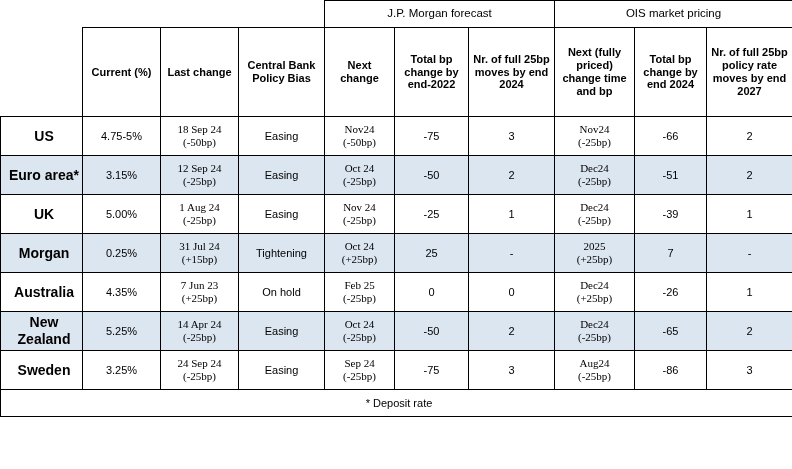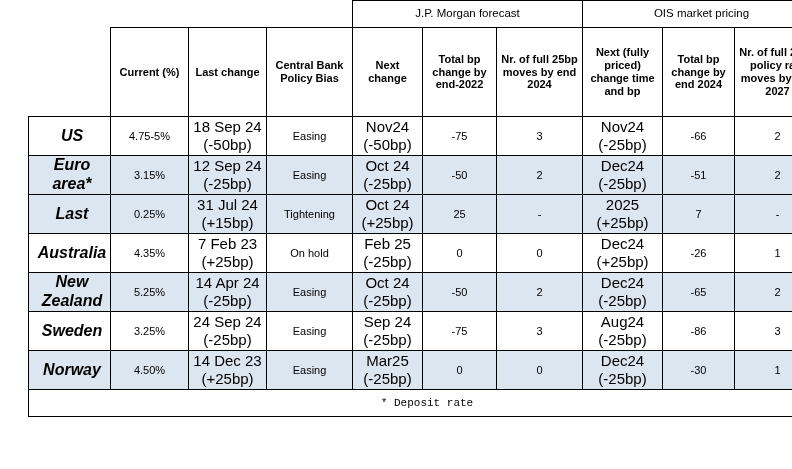--- a/index.html
+++ b/index.html
@@ -11,21 +11,20 @@
     width: 792px;
     height: 469px;
     font-family: "Liberation Sans", sans-serif;
     overflow: hidden;
   }
   #wrap {
     position: relative;
     width: 792px;
     height: 434px;
     box-sizing: border-box;
-    padding-left: 28px;
   }
   table.cbtable {
     border-collapse: collapse;
     table-layout: fixed;
     width: 792px;
     font-size: 11px;
     color: #000000;
   }
   table.cbtable td {
     border: 1px solid #000000;
@@ -52,40 +51,39 @@
   .colhdr {
     height: 84px;
     font-weight: bold;
     font-size: 11px;
     padding: 2px 3px !important;
   }
   .rowname {
     text-align: left;
     font-weight: bold;
     padding-left: 5px !important;
-    font-size: 16px;
-    font-style: italic;
+    font-size: 14px;
   }
   tr.datarow td {
     height: 38px;
   }
   tr.alt td {
     background: #dce6f1;
   }
   .sub {
     display: block;
-    font-size: 15px;
+    font-size: 11px;
+    font-family: Liberation Serif, serif;
   }
   .footnote {
     height: 26px;
     text-align: left;
     font-size: 11px;
     padding-left: 5px !important;
     font-weight: normal;
-    font-family: Liberation Mono, monospace;
   }
   
   col.c0 { width: 82px; }
   col.c1 { width: 78px; }
   col.c2 { width: 78px; }
   col.c3 { width: 86px; }
   col.c4 { width: 70px; }
   col.c5 { width: 74px; }
   col.c6 { width: 86px; }
   col.c7 { width: 80px; }
@@ -167,23 +165,44 @@
         <td>-50</td>
         <td>2</td>
         <td>
           <span class="sub">Dec24</span>
           <span class="sub">(-25bp)</span>
         </td>
         <td>-51</td>
         <td>2</td>
       </tr>
 
+      <tr class="datarow">
+        <td class="rowname">UK</td>
+        <td>5.00%</td>
+        <td>
+          <span class="sub">1 Aug 24</span>
+          <span class="sub">(-25bp)</span>
+        </td>
+        <td>Easing</td>
+        <td>
+          <span class="sub">Nov 24</span>
+          <span class="sub">(-25bp)</span>
+        </td>
+        <td>-25</td>
+        <td>1</td>
+        <td>
+          <span class="sub">Dec24</span>
+          <span class="sub">(-25bp)</span>
+        </td>
+        <td>-39</td>
+        <td>1</td>
+      </tr>
 
       <tr class="datarow alt">
-        <td class="rowname">Last</td>
+        <td class="rowname">Morgan</td>
         <td>0.25%</td>
         <td>
           <span class="sub">31 Jul 24</span>
           <span class="sub">(+15bp)</span>
         </td>
         <td>Tightening</td>
         <td>
           <span class="sub">Oct 24</span>
           <span class="sub">(+25bp)</span>
         </td>
@@ -194,21 +213,21 @@
           <span class="sub">(+25bp)</span>
         </td>
         <td>7</td>
         <td>-</td>
       </tr>
 
       <tr class="datarow">
         <td class="rowname">Australia</td>
         <td>4.35%</td>
         <td>
-          <span class="sub">7 Feb 23</span>
+          <span class="sub">7 Jun 23</span>
           <span class="sub">(+25bp)</span>
         </td>
         <td>On hold</td>
         <td>
           <span class="sub">Feb 25</span>
           <span class="sub">(-25bp)</span>
         </td>
         <td>0</td>
         <td>0</td>
         <td>
@@ -256,40 +275,19 @@
         <td>-75</td>
         <td>3</td>
         <td>
           <span class="sub">Aug24</span>
           <span class="sub">(-25bp)</span>
         </td>
         <td>-86</td>
         <td>3</td>
       </tr>
 
-      <tr class="datarow alt">
-        <td class="rowname">Norway</td>
-        <td>4.50%</td>
-        <td>
-          <span class="sub">14 Dec 23</span>
-          <span class="sub">(+25bp)</span>
-        </td>
-        <td>Easing</td>
-        <td>
-          <span class="sub">Mar25</span>
-          <span class="sub">(-25bp)</span>
-        </td>
-        <td>0</td>
-        <td>0</td>
-        <td>
-          <span class="sub">Dec24</span>
-          <span class="sub">(-25bp)</span>
-        </td>
-        <td>-30</td>
-        <td>1</td>
-      </tr>
 
       <tr>
         <td class="footnote" colspan="10">* Deposit rate</td>
       </tr>
     </tbody>
   </table>
 </div>
 
 </body></html>

